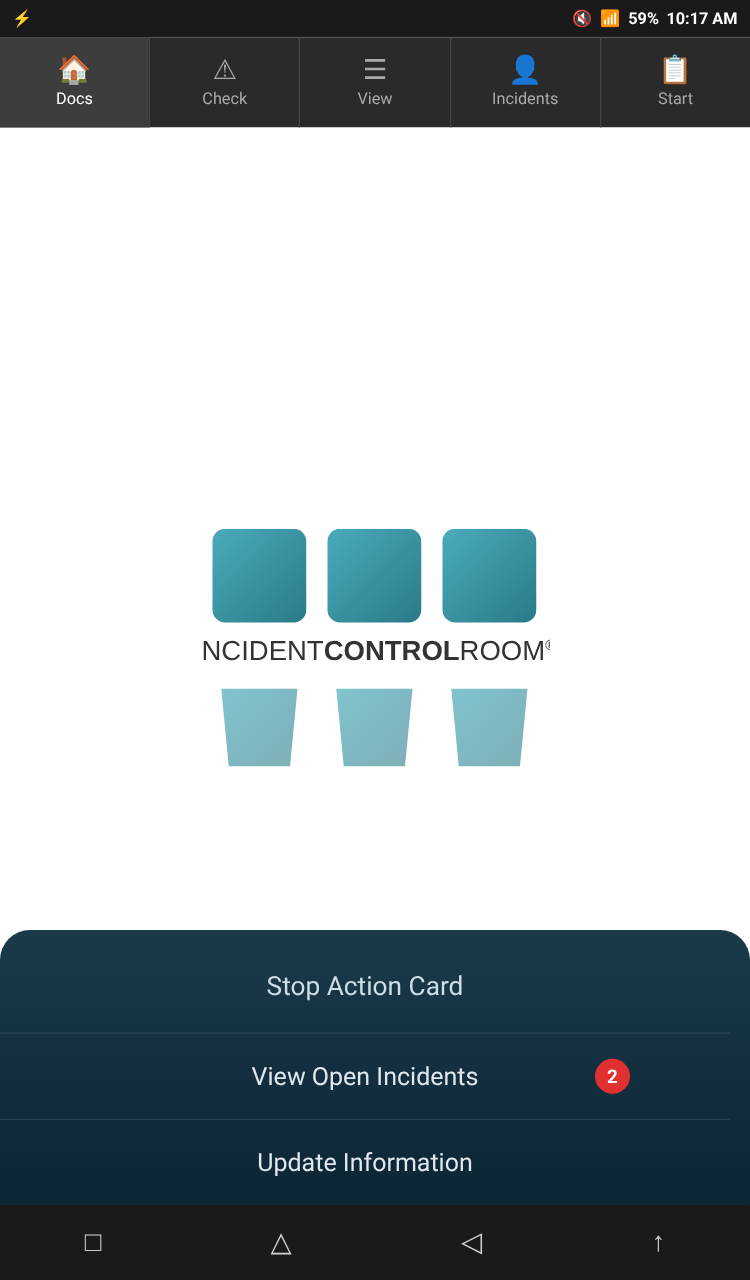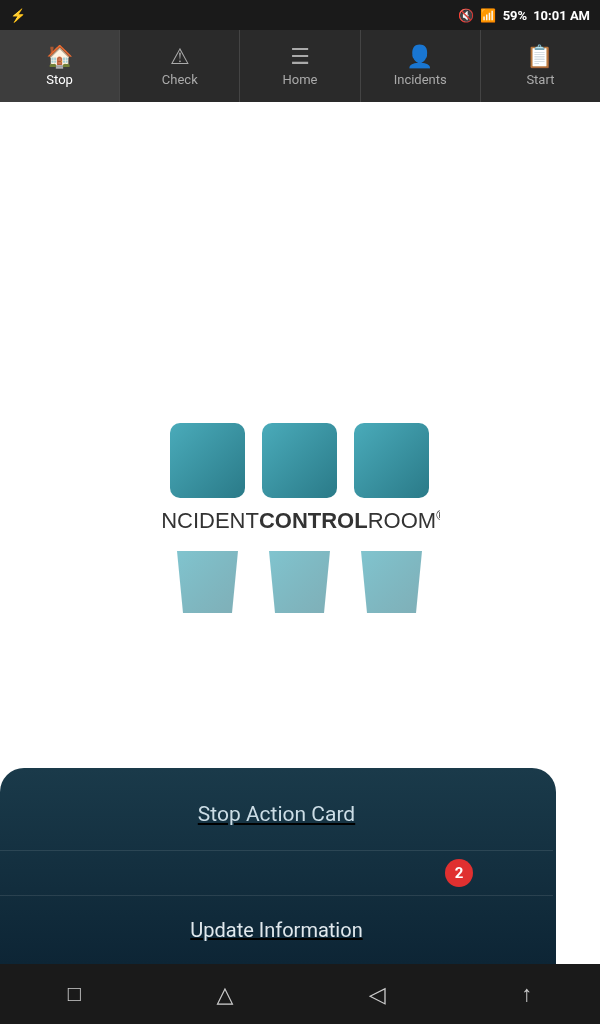--- a/index.html
+++ b/index.html
@@ -76,26 +76,25 @@
       flex-direction: column;
       align-items: center;
       gap: 0;
     }
 
     
     #bottom-drawer {
       position: absolute;
       bottom: 60px;
       left: 0;
-      width: 556px;
+      width: 600px;
       background: linear-gradient(180deg, #1a3a4a 0%, #0d2535 100%);
       border-radius: 24px 24px 0 0;
-      padding: 10px 3px 0 0;
+      padding: 10px 16px 0 0;
       z-index: 10;
-      text-decoration: underline;
     }
 
     .drawer-item {
       width: 100%;
       padding: 22px 20px;
       color: #e0e8ed;
       font-size: 20px;
       text-align: center;
       cursor: pointer;
       position: relative;
@@ -151,36 +150,36 @@
 <body>
 
 <div id="status-bar">
   <div class="left-icons">
     <span>⚡</span>
   </div>
   <div class="right-icons">
     <span>🔇</span>
     <span>📶</span>
     <span>59%</span>
-    <span>10:01 AM</span>
+    <span>10:17 AM</span>
   </div>
 </div>
 
 <div id="top-nav">
   <div class="nav-item active">
     <span class="nav-icon">🏠</span>
-    <span>Stop</span>
+    <span>Docs</span>
   </div>
   <div class="nav-item">
     <span class="nav-icon">⚠</span>
     <span>Check</span>
   </div>
   <div class="nav-item">
     <span class="nav-icon">☰</span>
-    <span>Home</span>
+    <span>View</span>
   </div>
   <div class="nav-item">
     <span class="nav-icon">👤</span>
     <span>Incidents</span>
   </div>
   <div class="nav-item">
     <span class="nav-icon">📋</span>
     <span>Start</span>
   </div>
 </div>
@@ -214,20 +213,21 @@
       <polygon points="201,128 262,128 256,190 207,190" fill="url(#tileGradBottom)"></polygon>
     </svg>
   </div>
 </div>
 
 <div id="bottom-drawer">
   <div class="drawer-item stop-card">
     <span>Stop Action Card</span>
   </div>
   <div class="drawer-item">
+    <span>View Open Incidents</span>
     <div class="badge">2</div>
   </div>
   <div class="drawer-item">
     <span>Update Information</span>
   </div>
 </div>
 
 <div id="system-nav">
   <span class="sys-nav-btn">□</span>
   <span class="sys-nav-btn">△</span>

